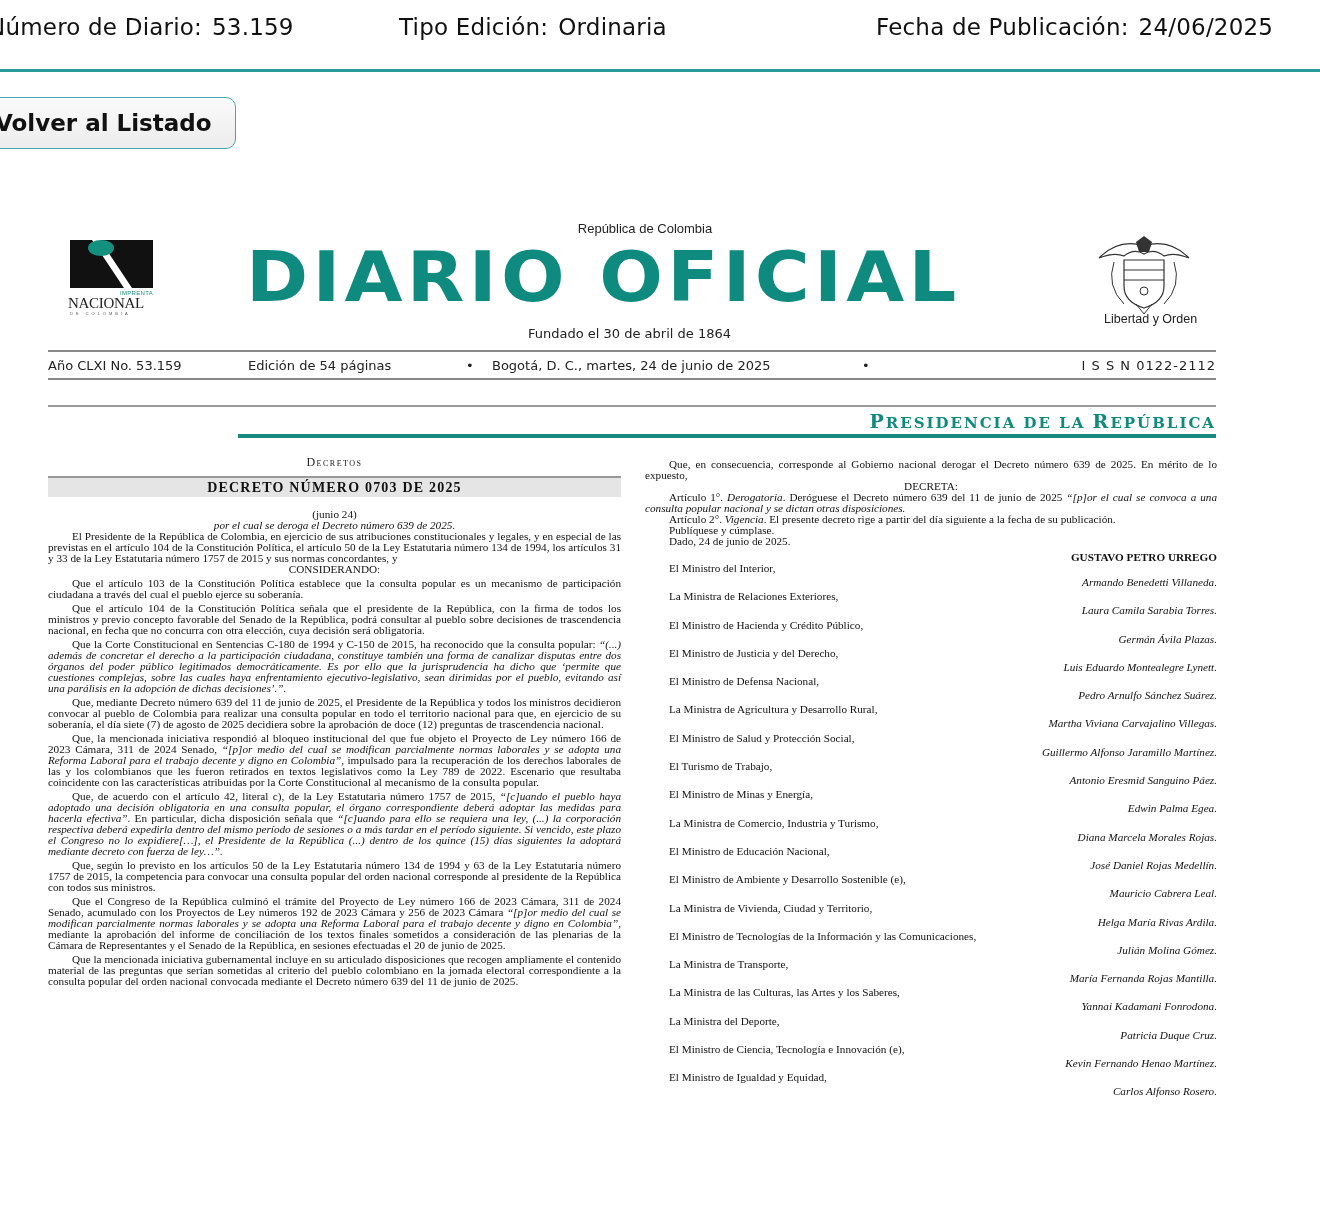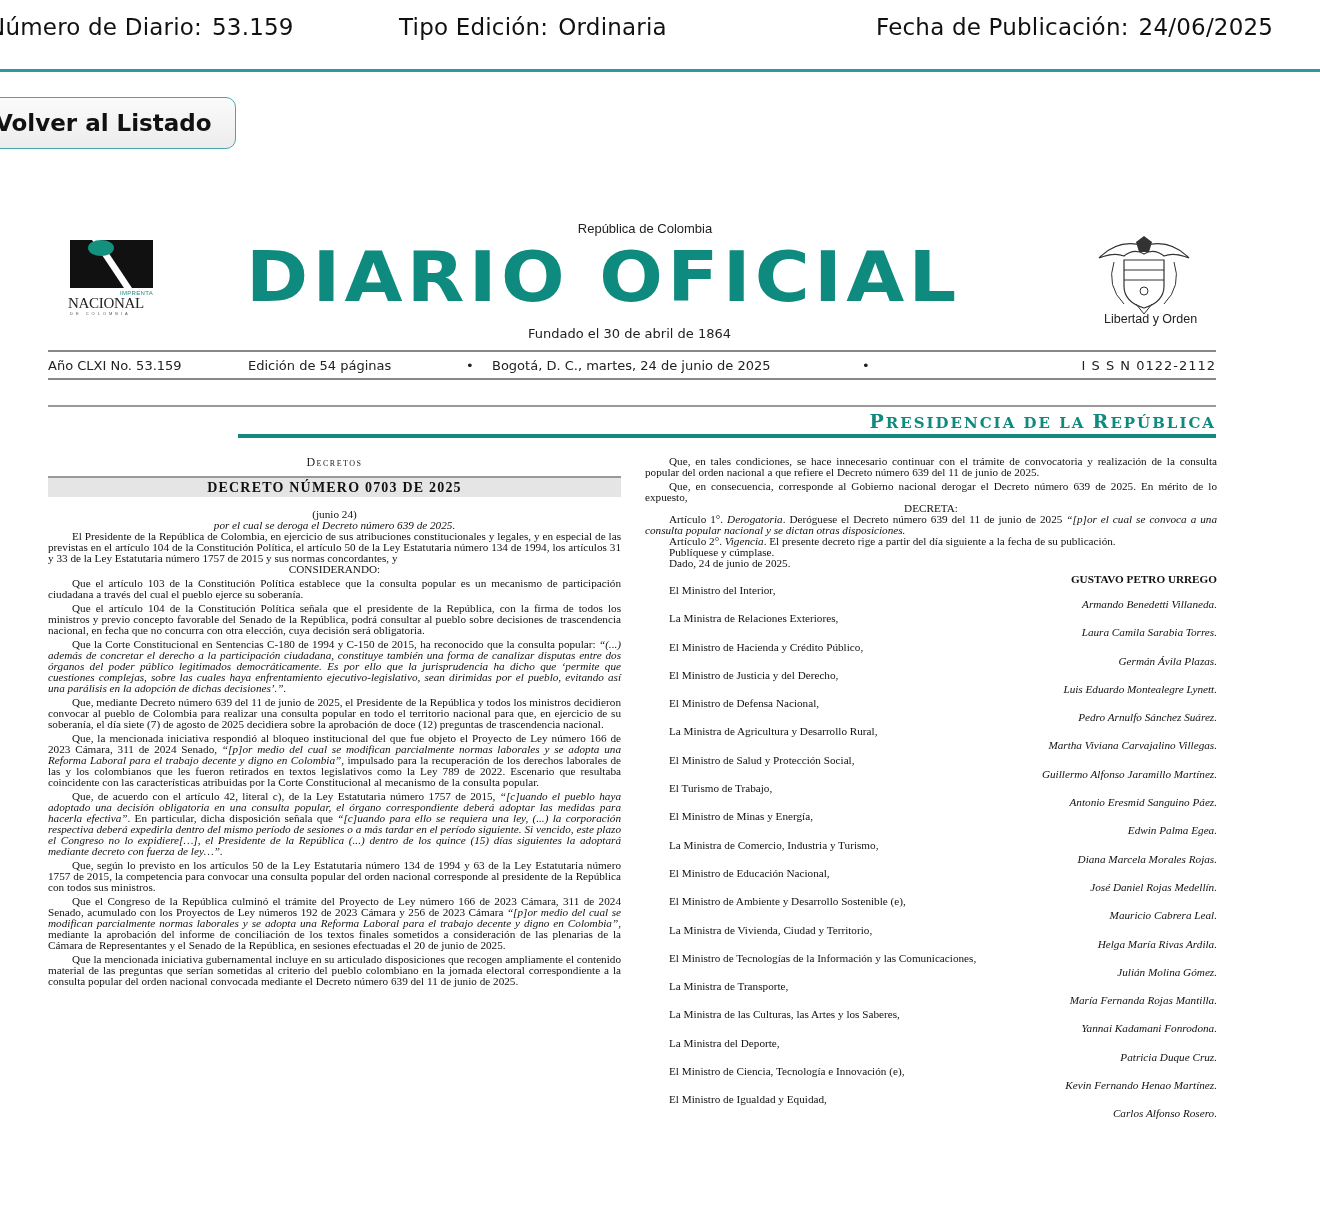--- a/index.html
+++ b/index.html
@@ -139,21 +139,20 @@
     <p class="para"><span>Que la Corte Constitucional en Sentencias C-180 de 1994 y C-150 de 2015, ha reconocido que la consulta popular: </span><span class="italic">“(...) además de concretar el derecho a la participación ciudadana, constituye también una forma de canalizar disputas entre dos órganos del poder público legitimados democráticamente. Es por ello que la jurisprudencia ha dicho que ‘permite que cuestiones complejas, sobre las cuales haya enfrentamiento ejecutivo-legislativo, sean dirimidas por el pueblo, evitando así una parálisis en la adopción de dichas decisiones’.”.</span></p>
     <p class="para">Que, mediante Decreto número 639 del 11 de junio de 2025, el Presidente de la República y todos los ministros decidieron convocar al pueblo de Colombia para realizar una consulta popular en todo el territorio nacional para que, en ejercicio de su soberanía, el día siete (7) de agosto de 2025 decidiera sobre la aprobación de doce (12) preguntas de trascendencia nacional.</p>
     <p class="para"><span>Que, la mencionada iniciativa respondió al bloqueo institucional del que fue objeto el Proyecto de Ley número 166 de 2023 Cámara, 311 de 2024 Senado, </span><span class="italic">“[p]or medio del cual se modifican parcialmente normas laborales y se adopta una Reforma Laboral para el trabajo decente y digno en Colombia”</span><span>, impulsado para la recuperación de los derechos laborales de las y los colombianos que les fueron retirados en textos legislativos como la Ley 789 de 2022. Escenario que resultaba coincidente con las características atribuidas por la Corte Constitucional al mecanismo de la consulta popular.</span></p>
     <p class="para"><span>Que, de acuerdo con el artículo 42, literal c), de la Ley Estatutaria número 1757 de 2015, </span><span class="italic">“[c]uando el pueblo haya adoptado una decisión obligatoria en una consulta popular, el órgano correspondiente deberá adoptar las medidas para hacerla efectiva”</span><span>. En particular, dicha disposición señala que </span><span class="italic">“[c]uando para ello se requiera una ley, (...) la corporación respectiva deberá expedirla dentro del mismo período de sesiones o a más tardar en el período siguiente. Si vencido, este plazo el Congreso no lo expidiere[…], el Presidente de la República (...) dentro de los quince (15) días siguientes la adoptará mediante decreto con fuerza de ley…”.</span></p>
     <p class="para">Que, según lo previsto en los artículos 50 de la Ley Estatutaria número 134 de 1994 y 63 de la Ley Estatutaria número 1757 de 2015, la competencia para convocar una consulta popular del orden nacional corresponde al presidente de la República con todos sus ministros.</p>
     <p class="para"><span>Que el Congreso de la República culminó el trámite del Proyecto de Ley número 166 de 2023 Cámara, 311 de 2024 Senado, acumulado con los Proyectos de Ley números 192 de 2023 Cámara y 256 de 2023 Cámara </span><span class="italic">“[p]or medio del cual se modifican parcialmente normas laborales y se adopta una Reforma Laboral para el trabajo decente y digno en Colombia”</span><span>, mediante la aprobación del informe de conciliación de los textos finales sometidos a consideración de las plenarias de la Cámara de Representantes y el Senado de la República, en sesiones efectuadas el 20 de junio de 2025.</span></p>
     <p class="para">Que la mencionada iniciativa gubernamental incluye en su articulado disposiciones que recogen ampliamente el contenido material de las preguntas que serían sometidas al criterio del pueblo colombiano en la jornada electoral correspondiente a la consulta popular del orden nacional convocada mediante el Decreto número 639 del 11 de junio de 2025.</p>
   </div>
 
   <div class="col-right">
-    <p class="para-nomt">Que, en tales condiciones, se hace innecesario continuar con el trámite de convocatoria y realización de la consulta popular del orden nacional a que refiere el Decreto número 639 del 11 de junio de 2025.</p>
     <p class="para">Que, en consecuencia, corresponde al Gobierno nacional derogar el Decreto número 639 de 2025. En mérito de lo expuesto,</p>
     <div class="center">DECRETA:</div>
     <p class="para-nomt"><span>Artículo 1°. </span><span class="italic">Derogatoria</span><span>. Deróguese el Decreto número 639 del 11 de junio de 2025 </span><span class="italic">“[p]or el cual se convoca a una consulta popular nacional y se dictan otras disposiciones.</span></p>
     <p class="para-nomt"><span>Artículo 2°. </span><span class="italic">Vigencia</span><span>. El presente decreto rige a partir del día siguiente a la fecha de su publicación.</span></p>
     <p class="para-nomt">Publíquese y cúmplase.</p>
     <p class="para-nomt">Dado, 24 de junio de 2025.</p>
     <div class="sign-president">GUSTAVO PETRO URREGO</div>
 
     <div>
       <div class="minister-row">

